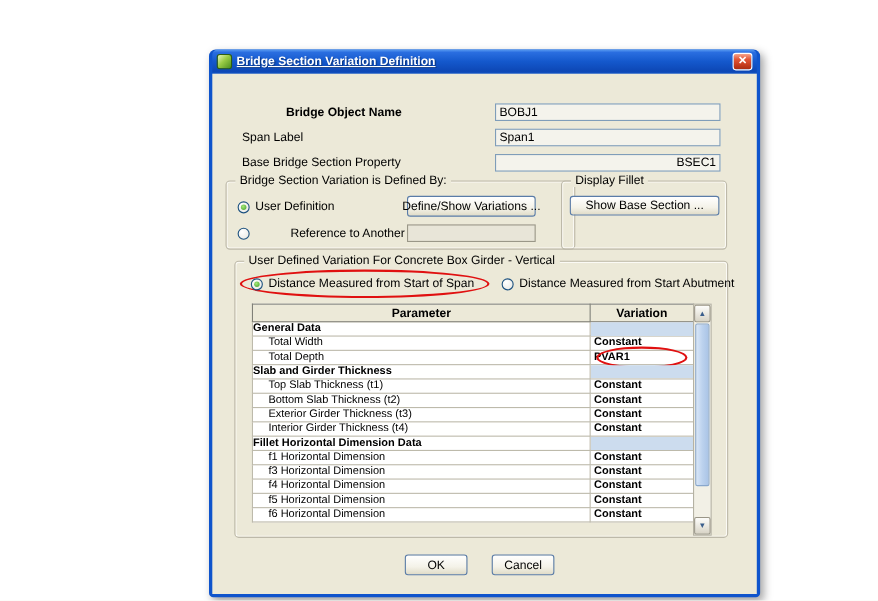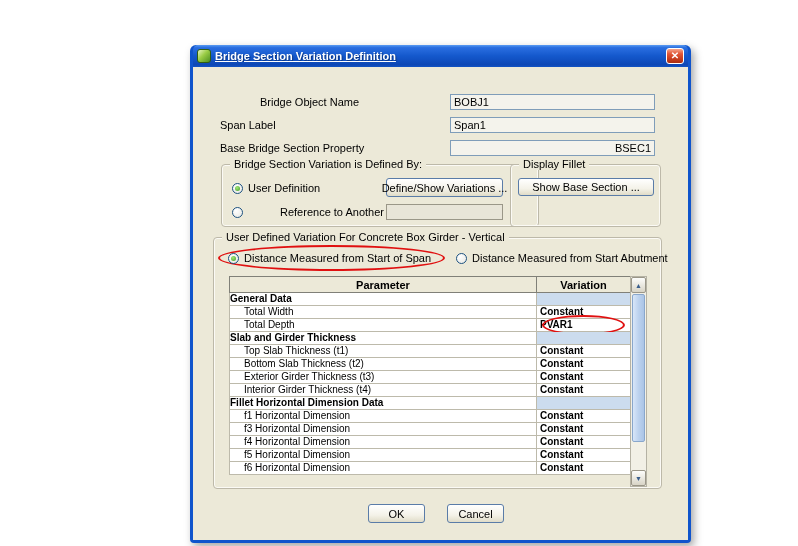--- a/index.html
+++ b/index.html
@@ -25,29 +25,29 @@
     width: 18px; height: 16px; flex: none; border-radius: 3px; border: 1px solid #fff;
     background: linear-gradient(180deg,#f5a58c 0%,#e25637 35%,#c33a1c 75%,#a82d12 100%);
     color: #fff; font-size: 10px; font-weight: bold; line-height: 14px; text-align: center; cursor: pointer;
   }
 
   .content { position: relative; height: 473px; background: #ece9d8; font-size: 11px; color: #000; }
 
   .field-row { position: absolute; left: 27px; right: 34px; height: 16px; }
   .f-row1 { top: 27px; } .f-row2 { top: 50px; } .f-row3 { top: 73px; text-align: right; }
   .f-label { position: absolute; left: 0; top: 2px; font-size: 11px; }
-  .f-row1 .f-label { font-weight: normal; padding-left: 40px; }
+  .f-row1 .f-label { font-weight: bold; padding-left: 40px; }
   .f-box {
     position: absolute; left: 230px; top: 0; width: 205px; height: 16px;
     background: #f4f3ec; border: 1px solid #7f9db9; font-size: 11px; line-height: 14px; padding: 0 3px;
   }
 
   .groupbox { position: absolute; border: 1px solid #bdb9a9; border-radius: 4px; box-shadow: inset 0 0 0 1px #fbfaf5; }
   .gb-title { position: absolute; top: -7px; left: 8px; background: #ece9d8; padding: 0 4px; font-size: 11px; white-space: nowrap; }
-  .gb-defined { left: 28px; top: 97px; width: 318px; height: 63px; }
+  .gb-defined { left: 12px; top: 97px; width: 318px; height: 63px; }
   .gb-display { left: 317px; top: 97px; width: 151px; height: 63px; }
   .gb-variation { left: 20px; top: 170px; width: 449px; height: 252px; }
 
   .radio-row { position: absolute; display: flex; align-items: center; gap: 5px; font-size: 11px; cursor: pointer; white-space: nowrap; }
   .radio {
     width: 11px; height: 11px; border: 1px solid #1d5281; border-radius: 50%; flex: none;
     background: radial-gradient(circle at 35% 30%,#ffffff,#e6e6e0); position: relative; display: inline-block;
   }
   .radio.checked::after {
     content: ""; position: absolute; left: 2px; top: 2px; width: 5px; height: 5px; border-radius: 50%;

